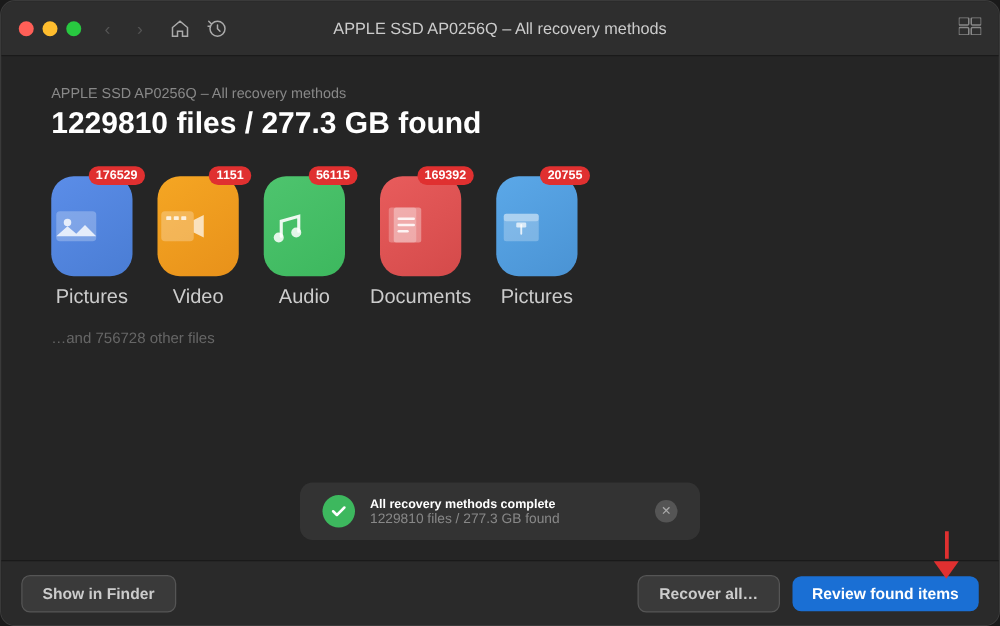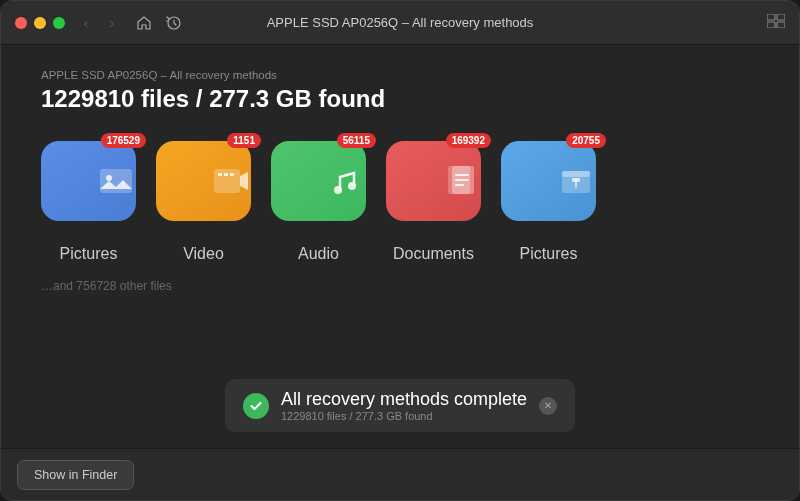--- a/index.html
+++ b/index.html
@@ -132,28 +132,28 @@
 
     .category-card {
       display: flex;
       flex-direction: column;
       align-items: center;
       cursor: pointer;
       position: relative;
     }
 
     .card-icon {
-      width: 95px;
+      width: 65px;
       height: 80px;
       border-radius: 18px;
       display: flex;
       align-items: center;
-      justify-content: flex-end;
+      justify-content: flex-start;
       position: relative;
-      margin-bottom: 24px;
+      margin-bottom: 8px;
     }
 
     .card-icon svg {
       width: 40px;
       height: 40px;
     }
 
     .card-badge {
       position: absolute;
       top: -8px;
@@ -213,22 +213,22 @@
       background: #3db85e;
       border-radius: 50%;
       display: flex;
       align-items: center;
       justify-content: center;
       flex-shrink: 0;
     }
 
     .status-text-block { flex: 1; }
     .status-title {
-      font-size: 18px;
-      font-weight: 400;
+      font-size: 10px;
+      font-weight: 700;
       color: #fff;
     }
     .status-subtitle {
       font-size: 11px;
       color: #888;
     }
 
     .status-close {
       width: 18px;
       height: 18px;
@@ -254,20 +254,21 @@
       position: relative;
     }
 
     .btn {
       padding: 7px 16px;
       border-radius: 7px;
       font-size: 12.5px;
       cursor: pointer;
       border: none;
       font-family: inherit;
+      font-weight: bold;
     }
 
     .btn-secondary {
       background: #3a3a3a;
       color: #ccc;
       border: 1px solid #555;
     }
 
     .btn-primary {
       background: #1a6fd4;
@@ -436,14 +437,25 @@
           <div class="status-title">All recovery methods complete</div>
           <div class="status-subtitle">1229810 files / 277.3 GB found</div>
         </div>
         <div class="status-close">✕</div>
       </div>
     </div>
   </div>
 
   <div class="bottom-bar">
     <button class="btn btn-secondary">Show in Finder</button>
+    <div class="bottom-right">
+      <button class="btn btn-secondary">Recover all…</button>
+      <div style="position:relative;">
+        
+        <div class="arrow-indicator">
+          <div class="arrow-shaft"></div>
+          <div class="arrow-down"></div>
+        </div>
+        <button class="btn btn-primary">Review found items</button>
+      </div>
+    </div>
   </div>
 </div>
 
 </body></html>

